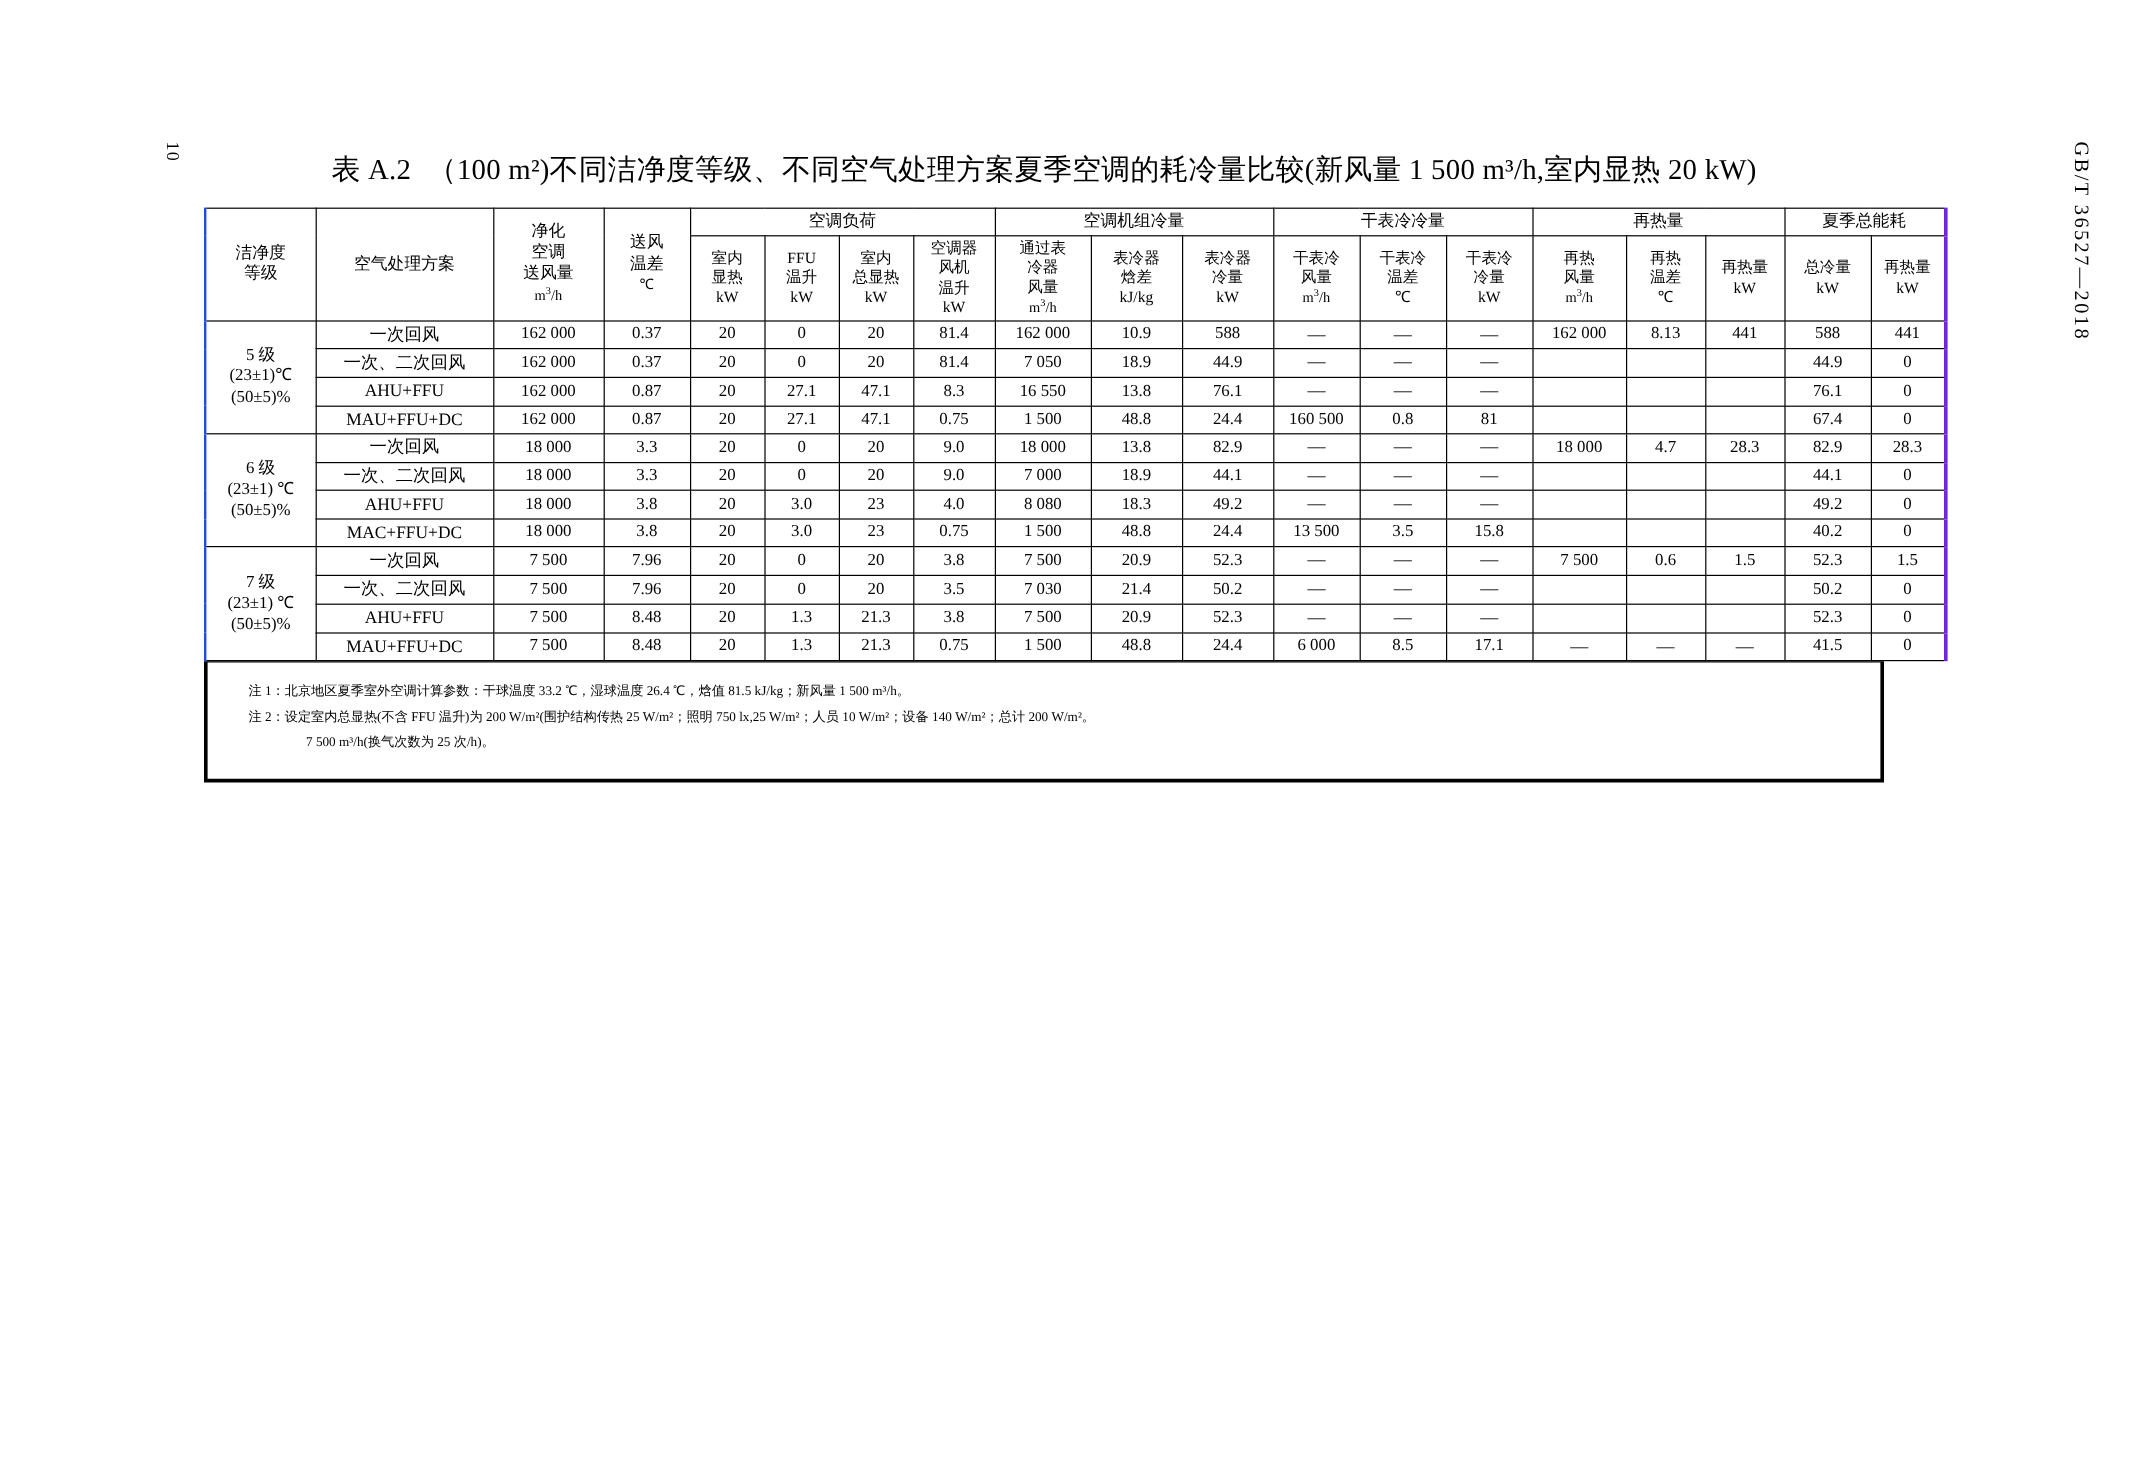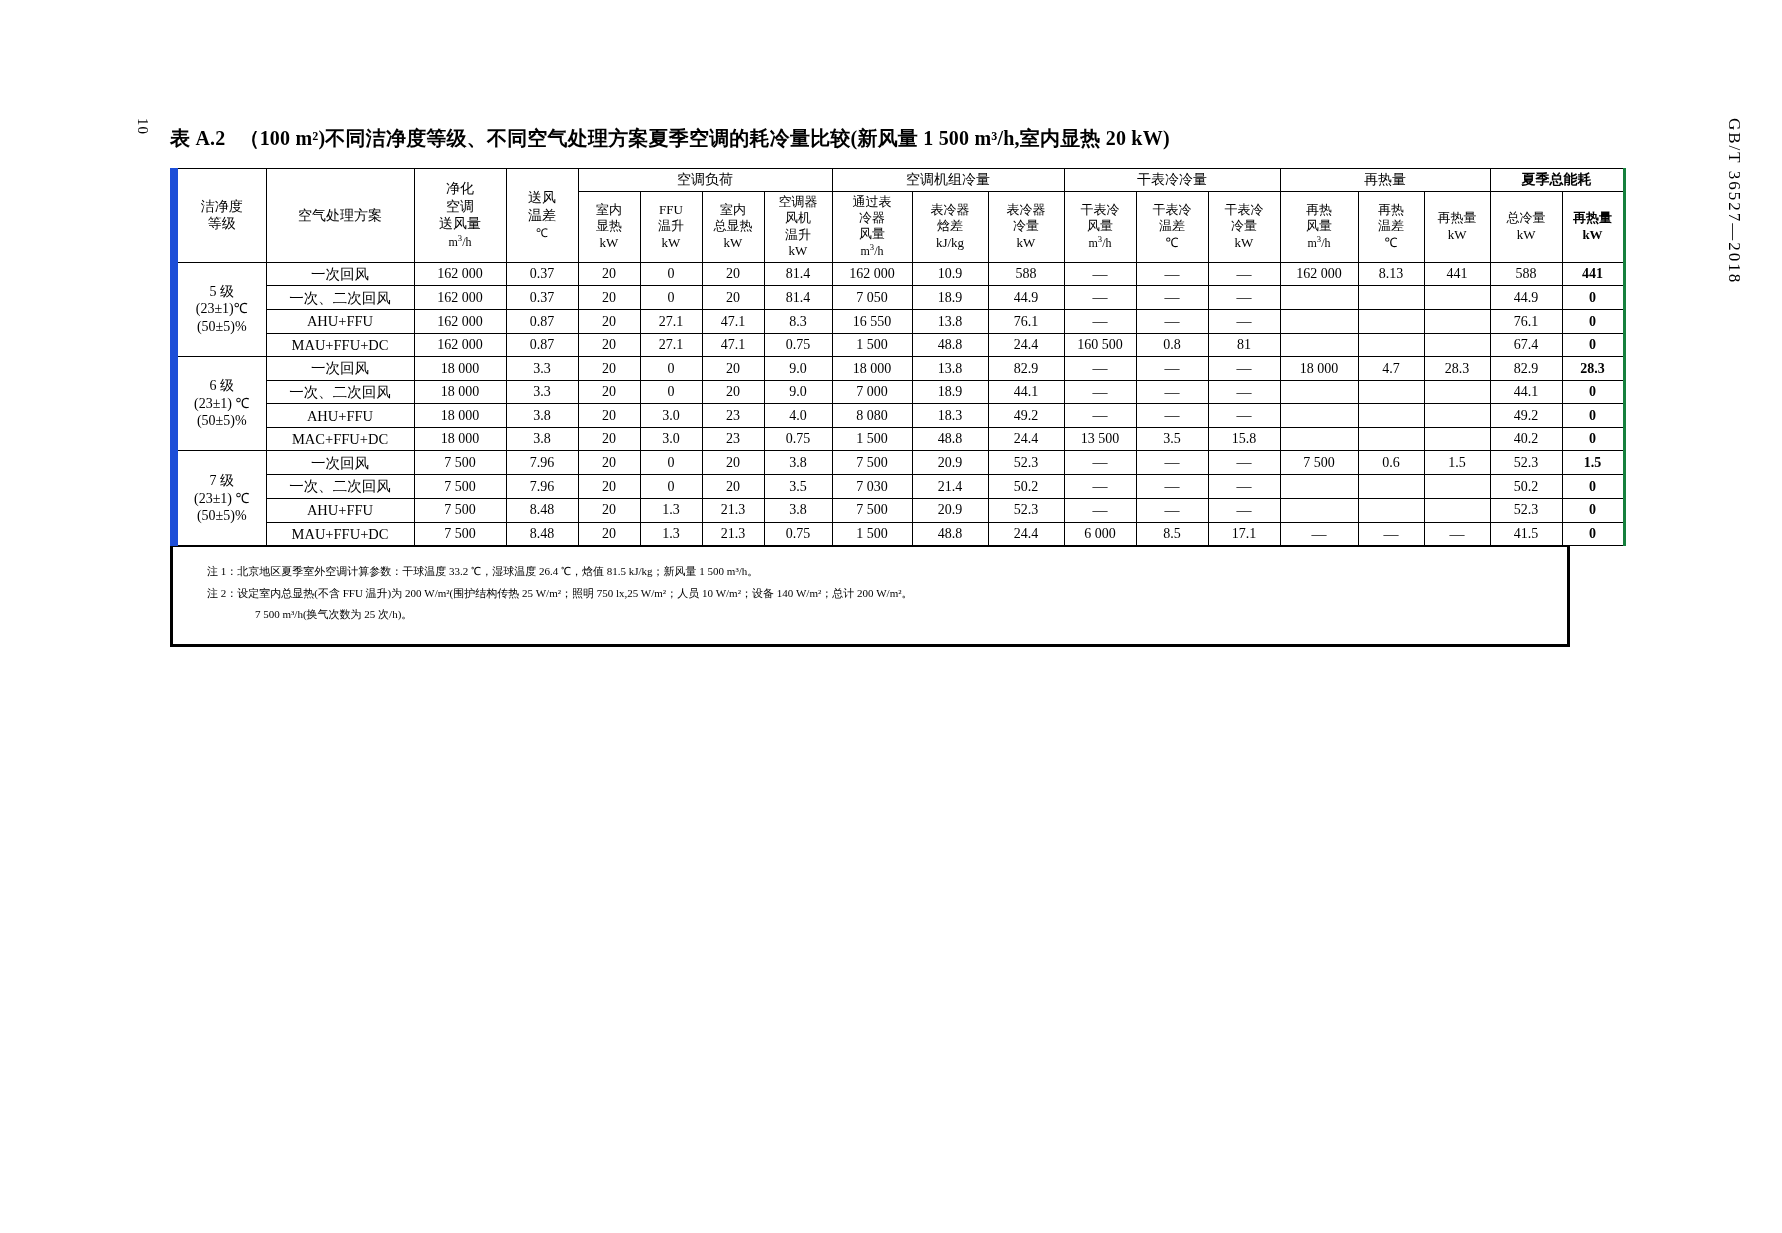--- a/index.html
+++ b/index.html
@@ -39,44 +39,44 @@
   }
 
   .content {
     position: absolute;
     left: 170px;
     top: 125px;
     width: 1400px;
   }
 
   .table-caption {
-    font-size: 20px;
-    font-weight: bold;
-    text-align: left;
+    font-size: 24px;
+    font-weight: normal;
+    text-align: center;
     margin-bottom: 16px;
     letter-spacing: 0.2px;
   }
   .table-caption .gap { display:inline-block; width:14px; }
 
   table.main {
     border-collapse: collapse;
     width: 1400px;
     table-layout: fixed;
     font-size: 14px;
   }
   table.main td, table.main th {
     border: 1px solid #000;
     text-align: center;
     vertical-align: middle;
     padding: 2px 1px;
     font-weight: normal;
     line-height: 1.25;
   }
-  table.main .outer-l { border-left: 8px solid #1d4ed8; font-family: Liberation Serif, serif; }
-  table.main .outer-r { border-right: 3px solid #15803d; font-weight: bold; }
+  table.main .outer-l { border-left: 2px solid #1d4ed8; font-family: Liberation Serif, serif; }
+  table.main .outer-r { border-right: 3px solid #6d28d9; }
 
   .head-group td { font-size: 14px; padding: 5px 1px; }
   .head-sub td { font-size: 13px; padding: 4px 1px; line-height: 1.45; }
 
   .rowlabel {
     font-size: 14px;
     line-height: 1.7;
   }
   .scheme { font-size: 14.5px; }
 

